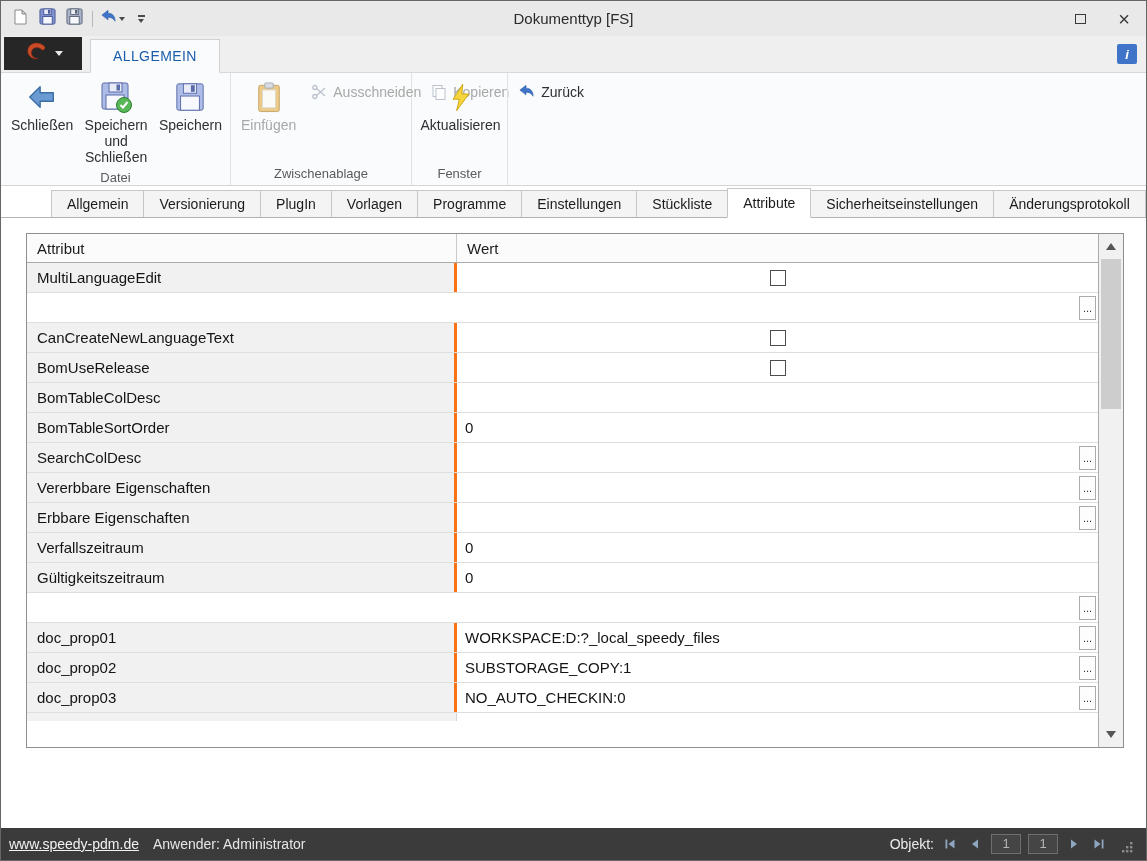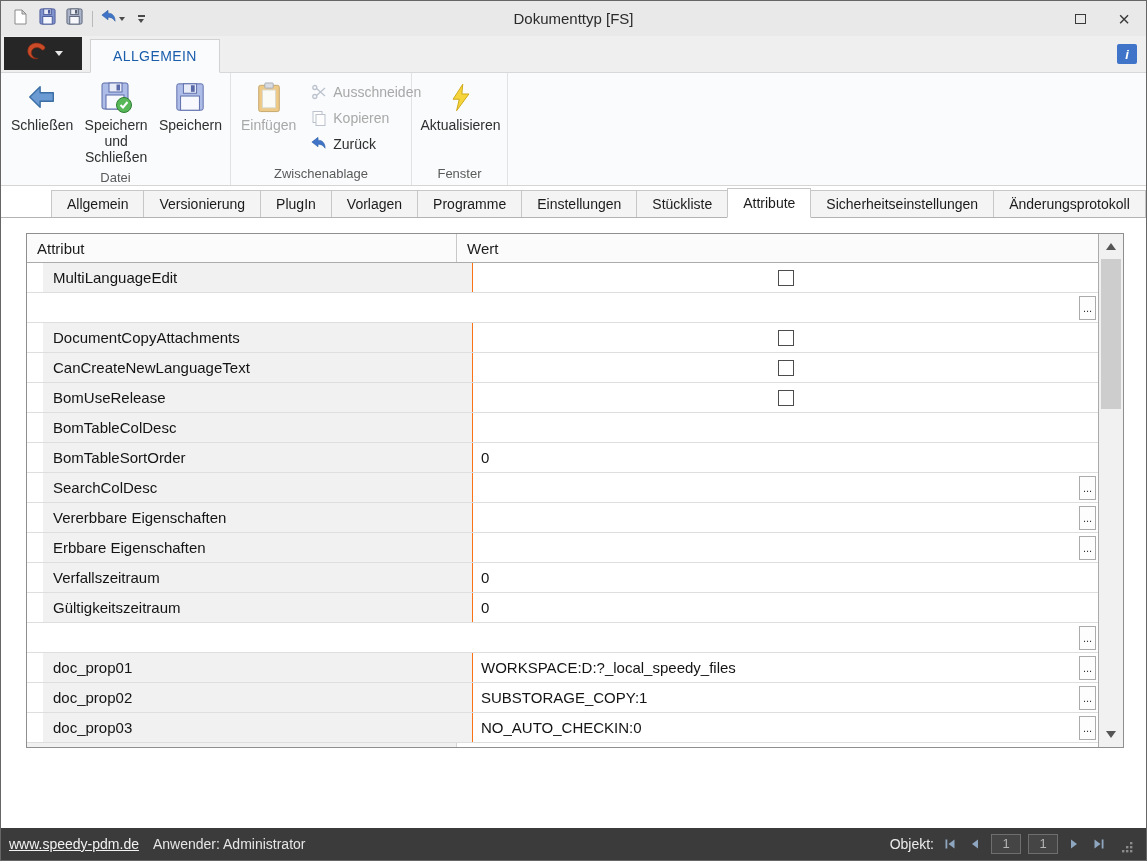--- a/index.html
+++ b/index.html
@@ -32,42 +32,42 @@
   
   .ribbon { height:113px; background:#fafbfc; border-bottom:1px solid #d5d5d5; display:flex; flex:0 0 auto; }
   .rgroup { display:flex; flex-direction:column; border-right:1px solid #e2e2e2; }
   .rgroup-content { flex:1; display:flex; align-items:flex-start; padding:4px 4px 0 6px; }
   .rgroup-label { height:21px; text-align:center; font-size:13px; color:#5a5a5a; line-height:19px; }
   .big-btn { display:flex; flex-direction:column; align-items:center; padding:3px 4px; }
   .big-btn .bicon { width:34px; height:34px; margin-bottom:3px; display:flex; align-items:center; justify-content:center; }
   .big-btn .blabel { font-size:14px; color:#2f2f2f; text-align:center; line-height:1.15; max-width:84px; }
   .disabled .blabel, .small-btn.disabled .slabel { color:#a8a8a8; }
   .disabled .bicon, .small-btn.disabled .sicon { opacity:.65; }
-  .small-stack { display:flex; flex-direction:column; padding:6px 0 0 10px; gap:9px; }
+  .small-stack { display:flex; flex-direction:row; padding:6px 0 0 10px; gap:9px; }
   .small-btn { display:flex; align-items:center; gap:6px; }
   .small-btn .sicon { width:17px; height:17px; display:flex; align-items:center; justify-content:center; }
   .small-btn .slabel { font-size:14px; color:#2f2f2f; }
 
   
   .tabstrip { height:32px; background:#fff; display:flex; align-items:flex-end; padding-left:50px; border-bottom:1px solid #b3b3b3; flex:0 0 auto; }
   .tab { height:27px; padding:0 15px; display:flex; align-items:center; font-size:14px; color:#1b1b1b; background:#f4f4f4; border:1px solid #c7c7c7; border-bottom:none; position:relative; white-space:nowrap; }
   .tab + .tab { margin-left:-1px; }
   .tab.active { background:#fff; height:30px; margin-bottom:-1px; border-bottom:1px solid #fff; z-index:3; }
 
   
   .panel { flex:1; background:#fff; position:relative; }
   .grid-wrap { position:absolute; left:25px; top:15px; width:1098px; height:515px; border:1px solid #8f8f8f; display:flex; background:#fff; overflow:hidden; }
   .grid { flex:1; display:flex; flex-direction:column; overflow:hidden; }
   .grid-header { display:flex; height:29px; background:#fbfbfb; border-bottom:1px solid #ababab; flex:0 0 auto; }
   .gh-cell { font-size:15px; color:#1c1c1c; display:flex; align-items:center; padding-left:10px; }
   .gh-attr { width:430px; border-right:1px solid #c9c9c9; }
   .gh-wert { flex:1; }
   .grid-body { flex:1; overflow:hidden; }
   .grid-row { display:flex; height:30px; border-bottom:1px solid #dedede; }
-  .cell-attr { width:430px; background:#f1f1f1; border-right:1px solid #f97316; display:flex; align-items:center; padding-left:10px; font-size:15px; color:#141414; white-space:nowrap;margin-left:16px; }
+  .cell-attr { width:430px; background:#f1f1f1; border-right:3px solid #f97316; display:flex; align-items:center; padding-left:10px; font-size:15px; color:#141414; white-space:nowrap; }
   .cell-wert { flex:1; background:#fff; display:flex; align-items:center; padding-left:8px; position:relative; font-size:15px; color:#141414; white-space:nowrap; overflow:hidden; }
   .cell-wert.center { justify-content:center; padding-left:0; }
   .checkbox { width:16px; height:16px; border:1px solid #4c4c4c; background:#fff; display:inline-block; }
   .ellipsis-btn { position:absolute; right:2px; top:3px; width:17px; height:24px; border:1px solid #ababab; background:#fdfdfd; font-size:11px; color:#333; line-height:1; font-family:inherit; padding:0; }
   .grid-filler { display:flex; height:8px; }
   .grid-filler .fa { width:430px; background:#f1f1f1; border-right:1px solid #d6d6d6; }
   .grid-filler .fw { flex:1; background:#fff; }
 
   
   .vscroll { width:25px; border-left:1px solid #ababab; background:#f1f1f1; display:flex; flex-direction:column; flex:0 0 auto; }
@@ -279,26 +279,20 @@
                 <span class="checkbox"></span>
               </div>
             </div>
             <div class="grid-row">
               <div class="cell-wert">
                 <span class="val-text"></span>
                 <button class="ellipsis-btn">...</button>
               </div>
             </div>
             <div class="grid-row">
-              <div class="cell-attr">DocumentCopyAttachments</div>
-              <div class="cell-wert center">
-                <span class="checkbox"></span>
-              </div>
-            </div>
-            <div class="grid-row">
               <div class="cell-attr">CanCreateNewLanguageText</div>
               <div class="cell-wert center">
                 <span class="checkbox"></span>
               </div>
             </div>
             <div class="grid-row">
               <div class="cell-attr">BomUseRelease</div>
               <div class="cell-wert center">
                 <span class="checkbox"></span>
               </div>

